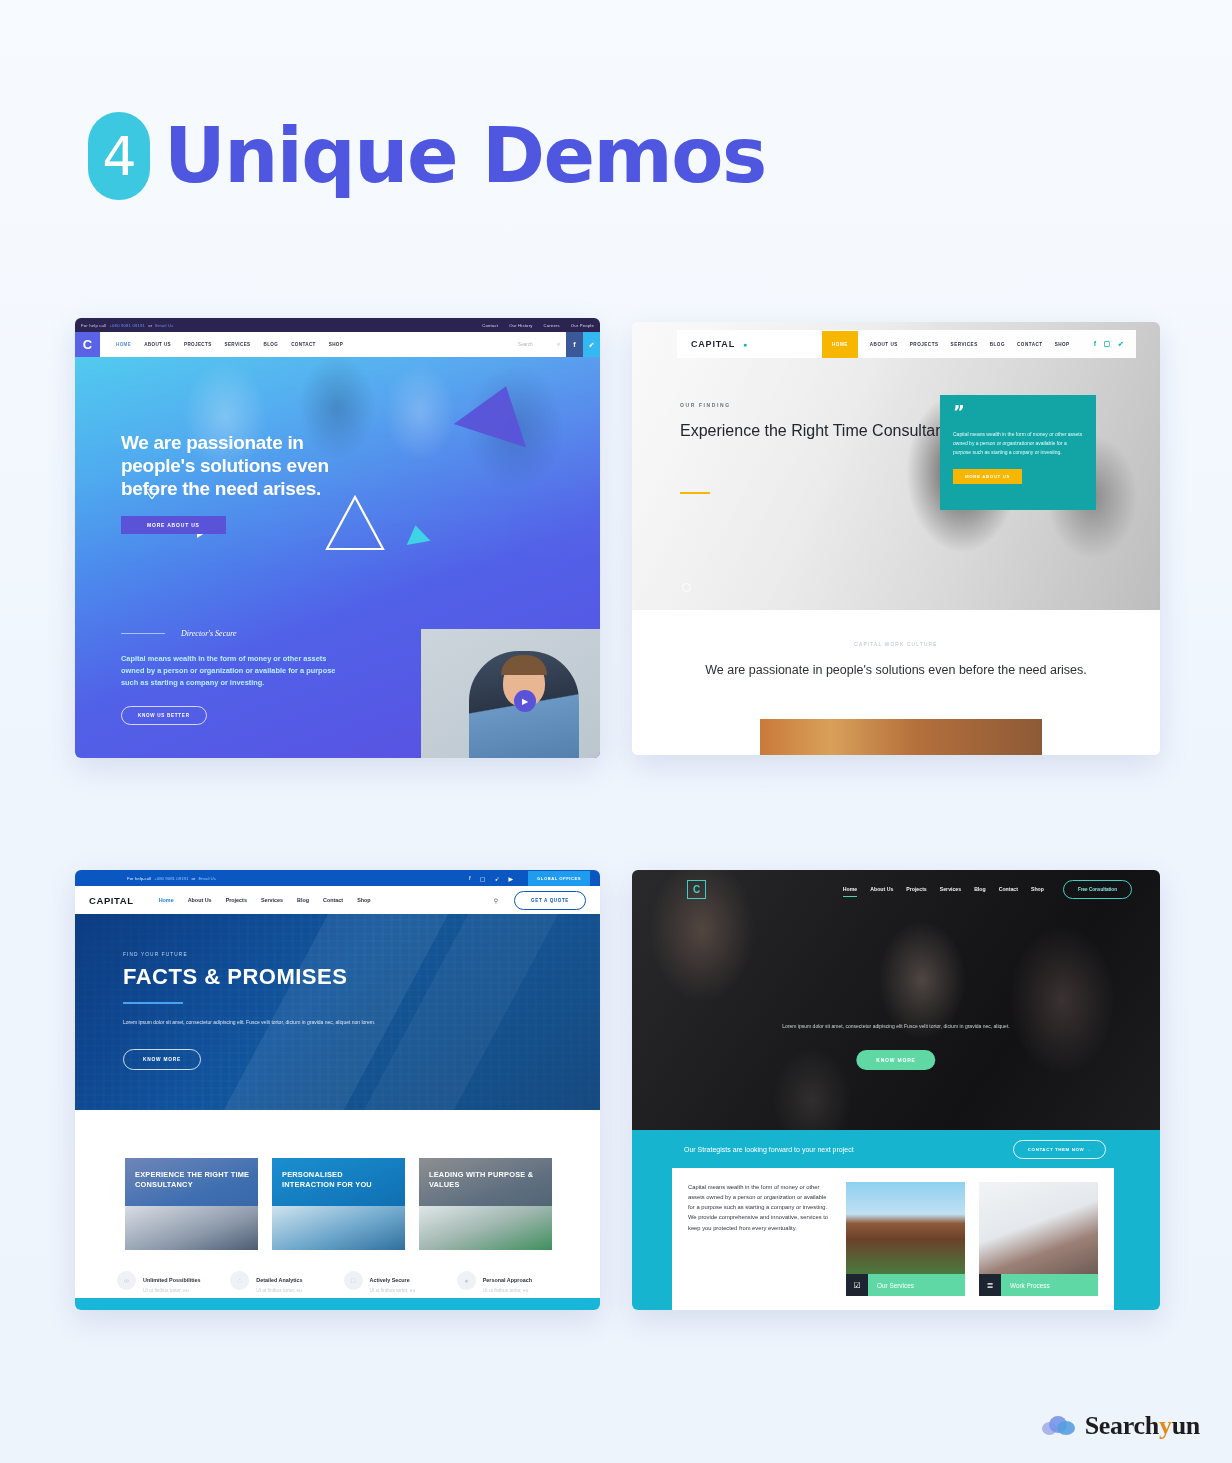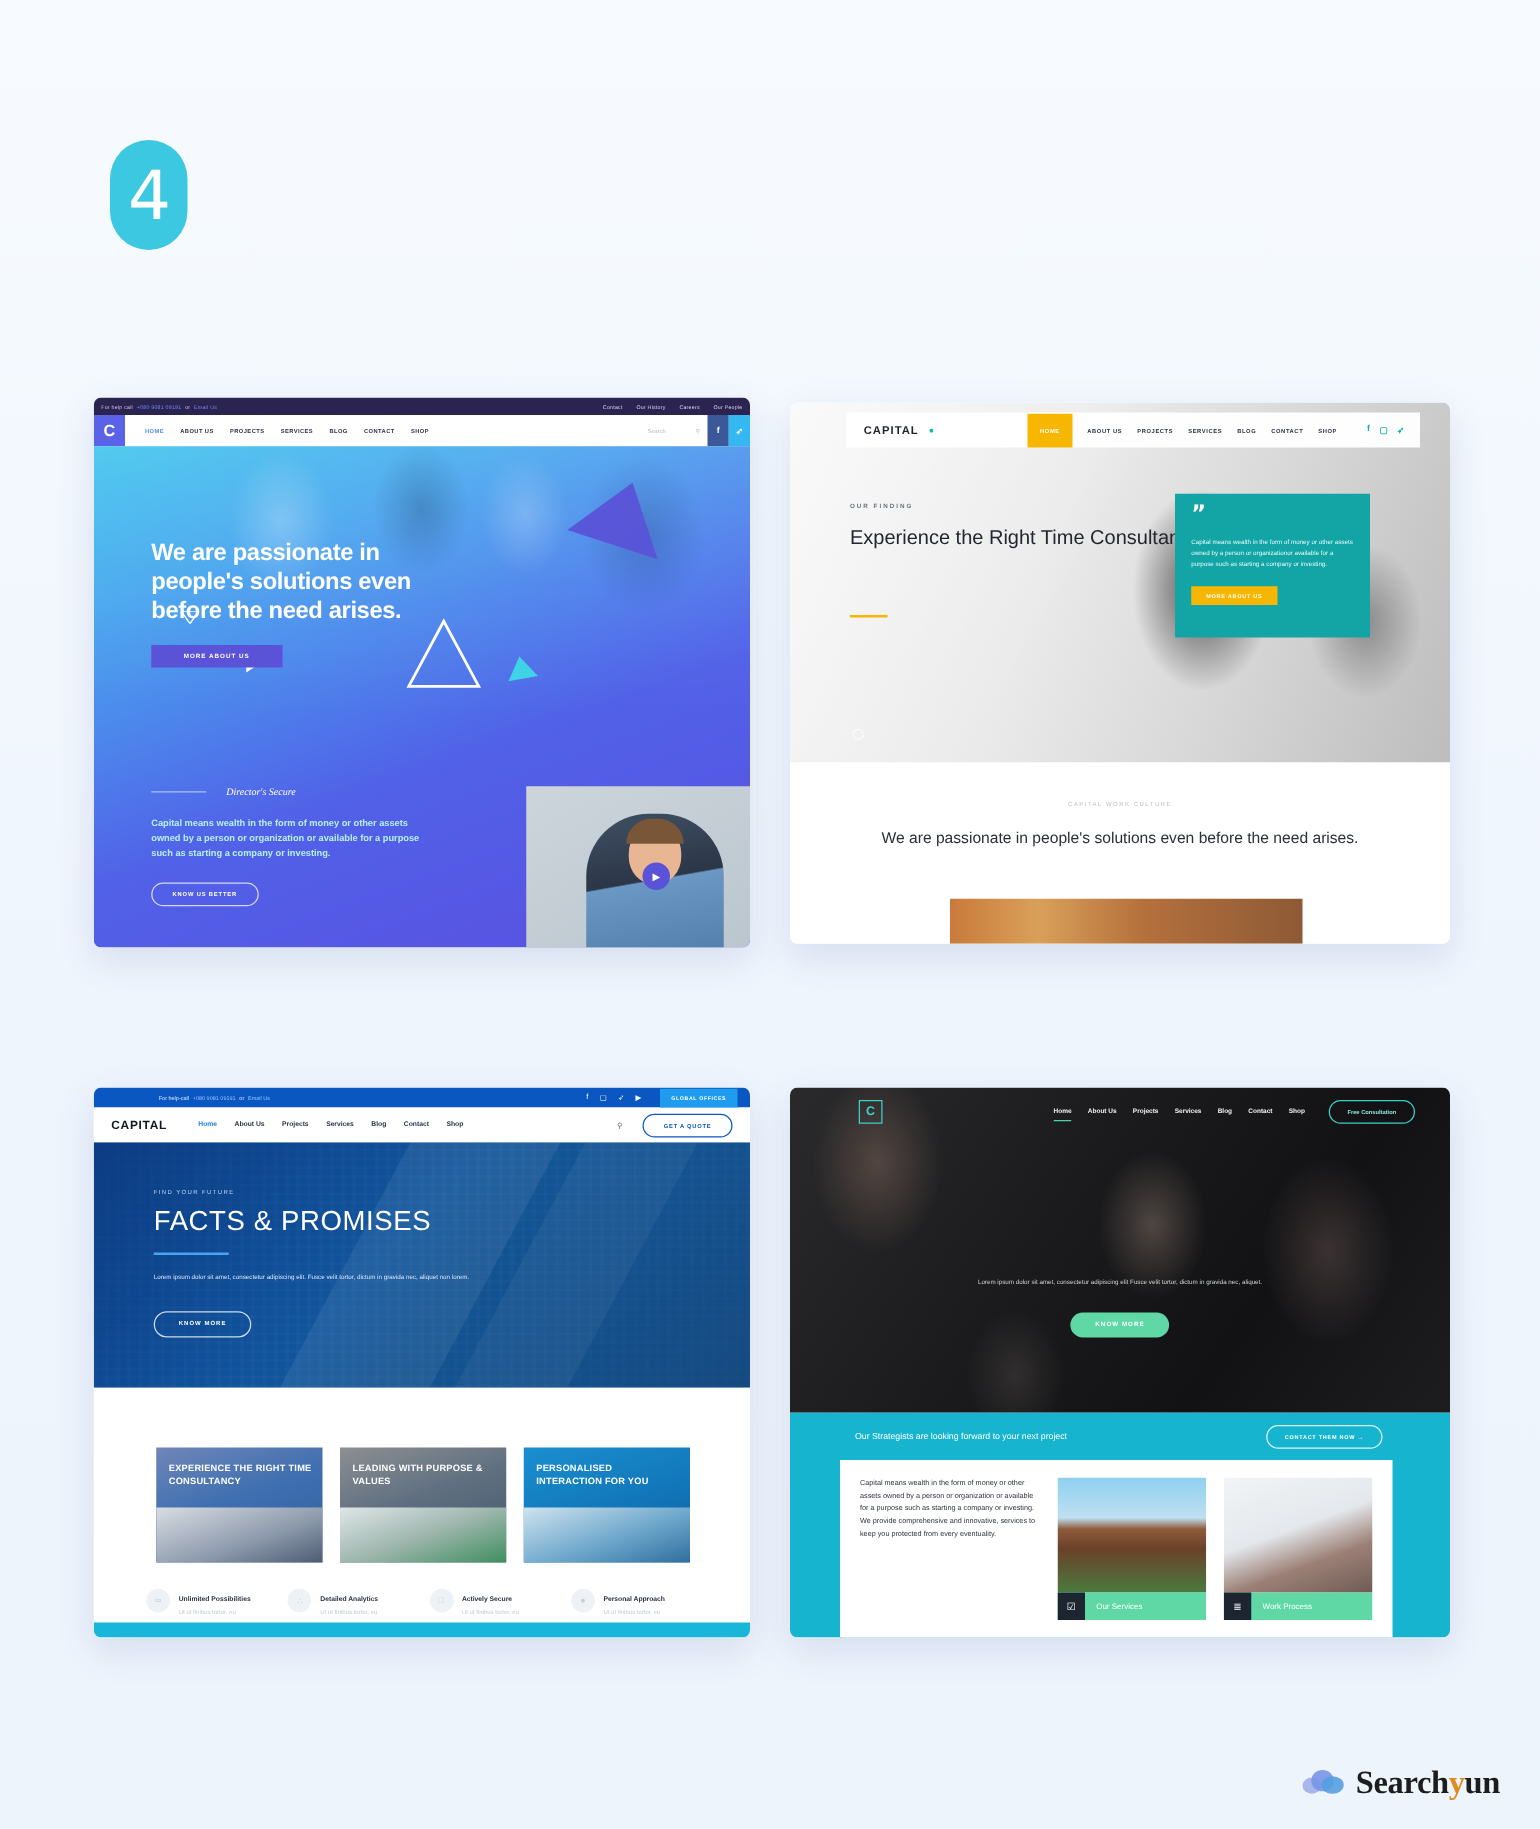--- a/index.html
+++ b/index.html
@@ -107,21 +107,21 @@
   .d3-menu .active { color: #1d7fe0; }
   .d3-right { margin-left: auto; display: flex; align-items: center; gap: 16px; }
   .d3-q { border: 1px solid #0a57c2; border-radius: 14px; color: #0a57c2; font-size: 4.6px; font-weight: bold; letter-spacing: .6px; padding: 6px 16px; }
   .d3-hero { position: relative; height: 196px; background: linear-gradient(120deg,#0b3f8f 0%, #0f4d9e 30%, #12508f 55%, #1b5fa8 100%); overflow: hidden; }
   .d3-city { position: absolute; inset: 0; background:
      linear-gradient(135deg, rgba(12,60,130,.92) 0%, rgba(18,90,160,.55) 45%, rgba(20,70,120,.85) 100%),
      repeating-linear-gradient(90deg, rgba(255,255,255,.045) 0 3px, transparent 3px 9px),
      repeating-linear-gradient(0deg, rgba(255,255,255,.04) 0 2px, transparent 2px 7px); }
   .d3-diag { position: absolute; background: rgba(255,255,255,.07); transform: skewX(-28deg); }
   .d3-eyebrow { position: absolute; left: 48px; top: 38px; font-size: 4.8px; letter-spacing: 1.1px; color: #bcd6f5; }
-  .d3-h1 { position: absolute; left: 48px; top: 50px; font-size: 22px; font-weight: normal; letter-spacing: .5px; color: #fff; }
+  .d3-h1 { position: absolute; left: 48px; top: 50px; font-size: 22px; font-weight: bold; letter-spacing: .5px; color: #fff; }
   .d3-rule { position: absolute; left: 48px; top: 88px; width: 60px; height: 2px; background: #4aa3f0; }
   .d3-p { position: absolute; left: 48px; top: 104px; font-size: 5px; line-height: 1.85; color: #dbe8f8; }
   .d3-btn { position: absolute; left: 48px; top: 135px; border: 1px solid rgba(255,255,255,.8); border-radius: 16px; color: #fff; font-size: 4.8px; font-weight: bold; letter-spacing: .8px; padding: 7px 19px; }
   .d3-cards { position: absolute; left: 50px; top: 288px; display: flex; gap: 14px; }
   .d3-card { width: 133px; height: 92px; position: relative; overflow: hidden; }
   .d3-c1 { background: linear-gradient(160deg,#6f86b8 0%, #3f6fb0 45%, #2f5f9e 100%); }
   .d3-c2 { background: linear-gradient(160deg,#1a8fd0 0%, #1278bb 50%, #0e5f9c 100%); }
   .d3-c3 { background: linear-gradient(160deg,#8d8f92 0%, #5f6f80 45%, #3f5668 100%); }
   .d3-ctitle { position: absolute; left: 10px; top: 12px; right: 8px; font-size: 7.4px; font-weight: bold; line-height: 1.35; color: #fff; letter-spacing: .2px; }
   .d3-cimg { position: absolute; left: 0; right: 0; bottom: 0; height: 44px; }
@@ -176,20 +176,21 @@
   .brand { font-family: "Liberation Serif", serif; font-size: 26px; font-weight: bold; color: #1d1d1d; letter-spacing: -.3px; }
   .brand .y { color: #e08b1f; }
 </style>
 </head>
 <body>
 
 <div class="page">
 
   <div class="header">
     <div class="num-badge">4</div>
+    <div class="header-title">Unique Demos</div>
   </div>
 
   <div class="demo" id="demo1">
     <div class="d1-top">
       <div class="left">
         <span>For help call</span>
         <span class="phone">+080 9081 09191</span>
         <span>or</span>
         <span class="phone">Email Us</span>
       </div>
@@ -327,27 +328,27 @@
       <div class="d3-h1">FACTS &amp; PROMISES</div>
       <div class="d3-rule"></div>
       <div class="d3-p">Lorem ipsum dolor sit amet, consectetur adipiscing elit. Fusce velit tortor, dictum in gravida nec, aliquet non lorem.</div>
       <div class="d3-btn">KNOW MORE</div>
     </div>
     <div class="d3-cards">
       <div class="d3-card d3-c1">
         <div class="d3-ctitle">EXPERIENCE THE RIGHT TIME CONSULTANCY</div>
         <div class="d3-cimg d3-i1"></div>
       </div>
+      <div class="d3-card d3-c2">
+        <div class="d3-ctitle">PERSONALISED INTERACTION FOR YOU</div>
+        <div class="d3-cimg d3-i2"></div>
+      </div>
       <div class="d3-card d3-c3">
         <div class="d3-ctitle">LEADING WITH PURPOSE &amp; VALUES</div>
         <div class="d3-cimg d3-i3"></div>
-      </div>
-      <div class="d3-card d3-c2">
-        <div class="d3-ctitle">PERSONALISED INTERACTION FOR YOU</div>
-        <div class="d3-cimg d3-i2"></div>
       </div>
     </div>
     <div class="d3-feats">
       <div class="d3-feat">
         <span class="d3-ficon">∞</span>
         <span><span class="d3-ftitle">Unlimited Possibilities</span>
         <span class="d3-fsub" style="display:block">Ut ut finibus tortor, eu</span></span>
       </div>
       <div class="d3-feat">
         <span class="d3-ficon">∴</span>

